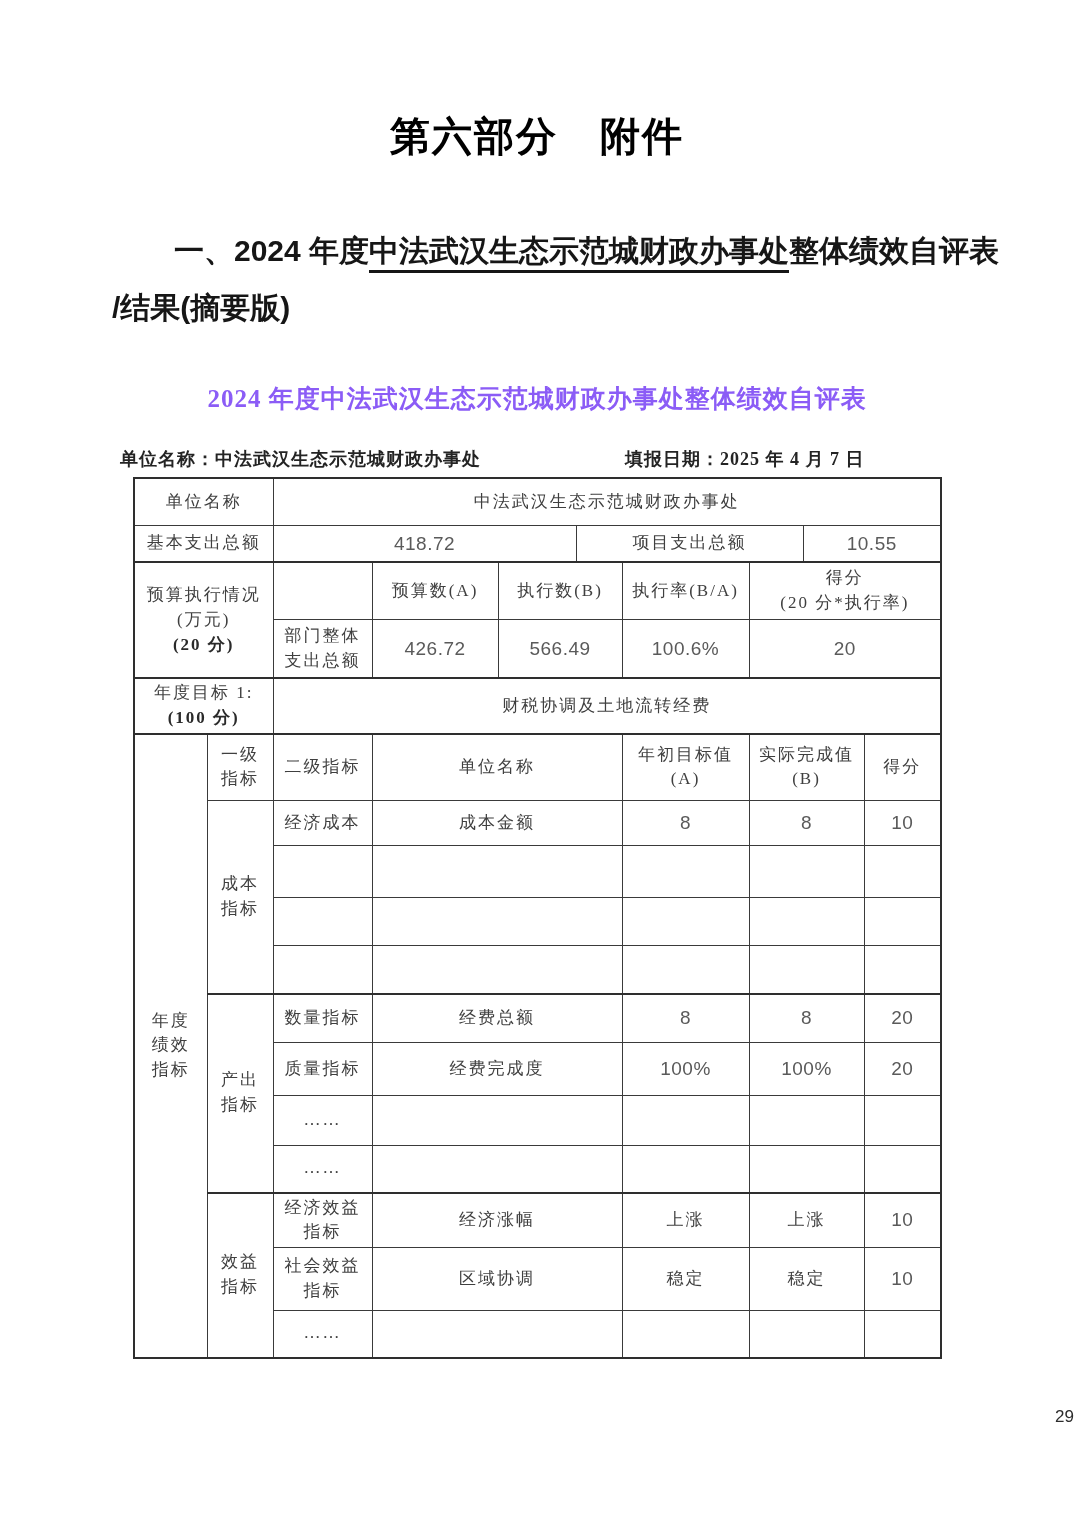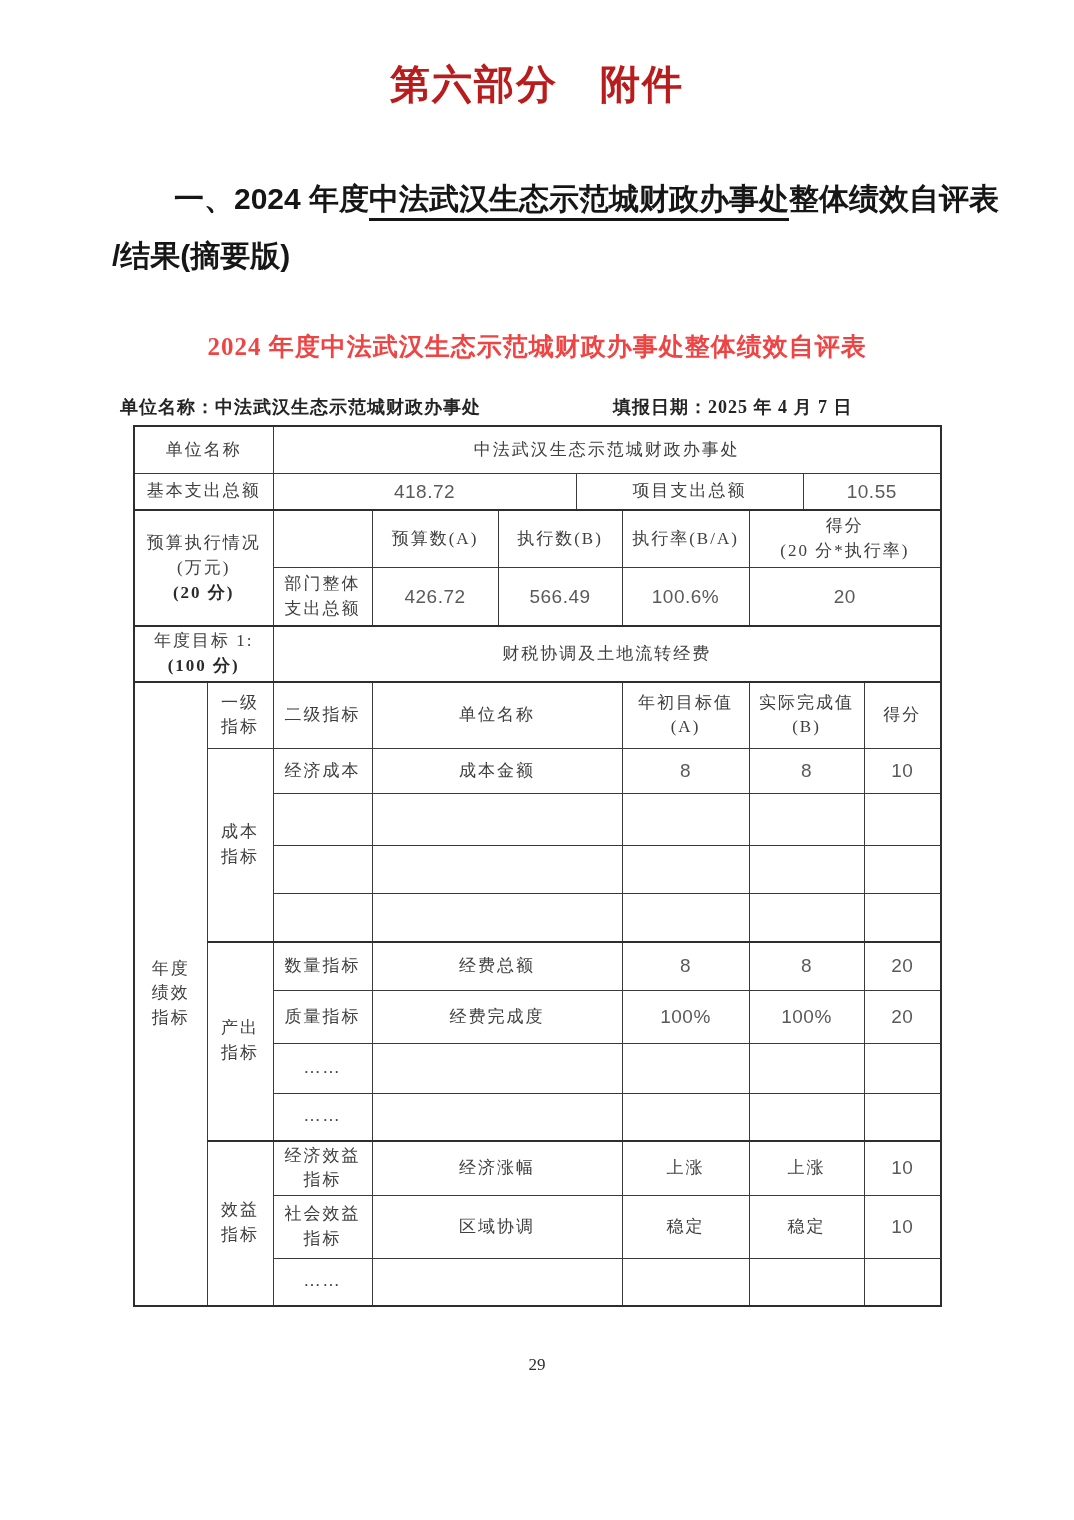--- a/index.html
+++ b/index.html
@@ -7,27 +7,27 @@
   .page {
     position: relative;
     width: 1074px;
     height: 1520px;
     background: #ffffff;
     overflow: hidden;
     font-family: "Liberation Serif", serif;
     color: #2c2c2c;
   }
   .doc-title {
-    margin-top: 60px;
+    margin-top: 112px;
     text-align: center;
     font-family: "Liberation Sans", sans-serif;
     font-size: 40px;
     line-height: 1.2;
     font-weight: bold;
-    color: #b91c1c;
+    color: #000000;
     letter-spacing: 2px;
   }
   .section-heading {
     margin: 76px 60px 0 112px;
     font-family: "Liberation Sans", sans-serif;
     font-weight: bold;
     font-size: 30px;
     color: #161616;
   }
   .section-heading .line1 {
@@ -42,37 +42,37 @@
   .section-heading .u {
     border-bottom: 3px solid #161616;
     padding-bottom: 3px;
   }
   .table-title {
     margin-top: 60px;
     text-align: center;
     font-family: "Liberation Serif", serif;
     font-size: 25px;
     font-weight: bold;
-    color: #ef4444;
+    color: #8b5cf6;
     letter-spacing: 1px;
     line-height: 1.25;
   }
   .meta-row {
     position: relative;
     margin: 33px 0 6px 120px;
     width: 830px;
     height: 24px;
     font-size: 18px;
     font-weight: bold;
     color: #242424;
     letter-spacing: 1px;
   }
   .meta-row .date {
     position: absolute;
-    left: 493px;
+    left: 505px;
     top: 0;
   }
   table.selfeval {
     margin-left: 133px;
     width: 807px;
     border-collapse: collapse;
     table-layout: fixed;
     border: 2px solid #2e2e2e;
   }
   table.selfeval td {
@@ -99,22 +99,22 @@
   }
   td.leftal { text-align: left; padding-left: 10px; margin-left: 41px; }
   
   tr.h47 { height: 47px; } tr.h51 { height: 37px; } tr.h57 { height: 57px; }
   tr.h59 { height: 59px; } tr.h50 { height: 50px; } tr.h67 { height: 67px; }
   tr.h45 { height: 45px; } tr.h52 { height: 52px; } tr.h48 { height: 48px; }
   tr.h49 { height: 49px; } tr.h53 { height: 53px; } tr.h55 { height: 55px; }
   tr.h63 { height: 63px; }
   .page-number {
     margin-top: 48px;
-    text-align: center;
-    font-family: Liberation Serif, serif;
+    text-align: right;
+    font-family: Liberation Sans, sans-serif;
     font-size: 17px;
     color: #2c2c2c;
   }
 </style>
 </head>
 <body>
 
 <div class="page">
 
   <h1 class="doc-title">第六部分　附件</h1>

